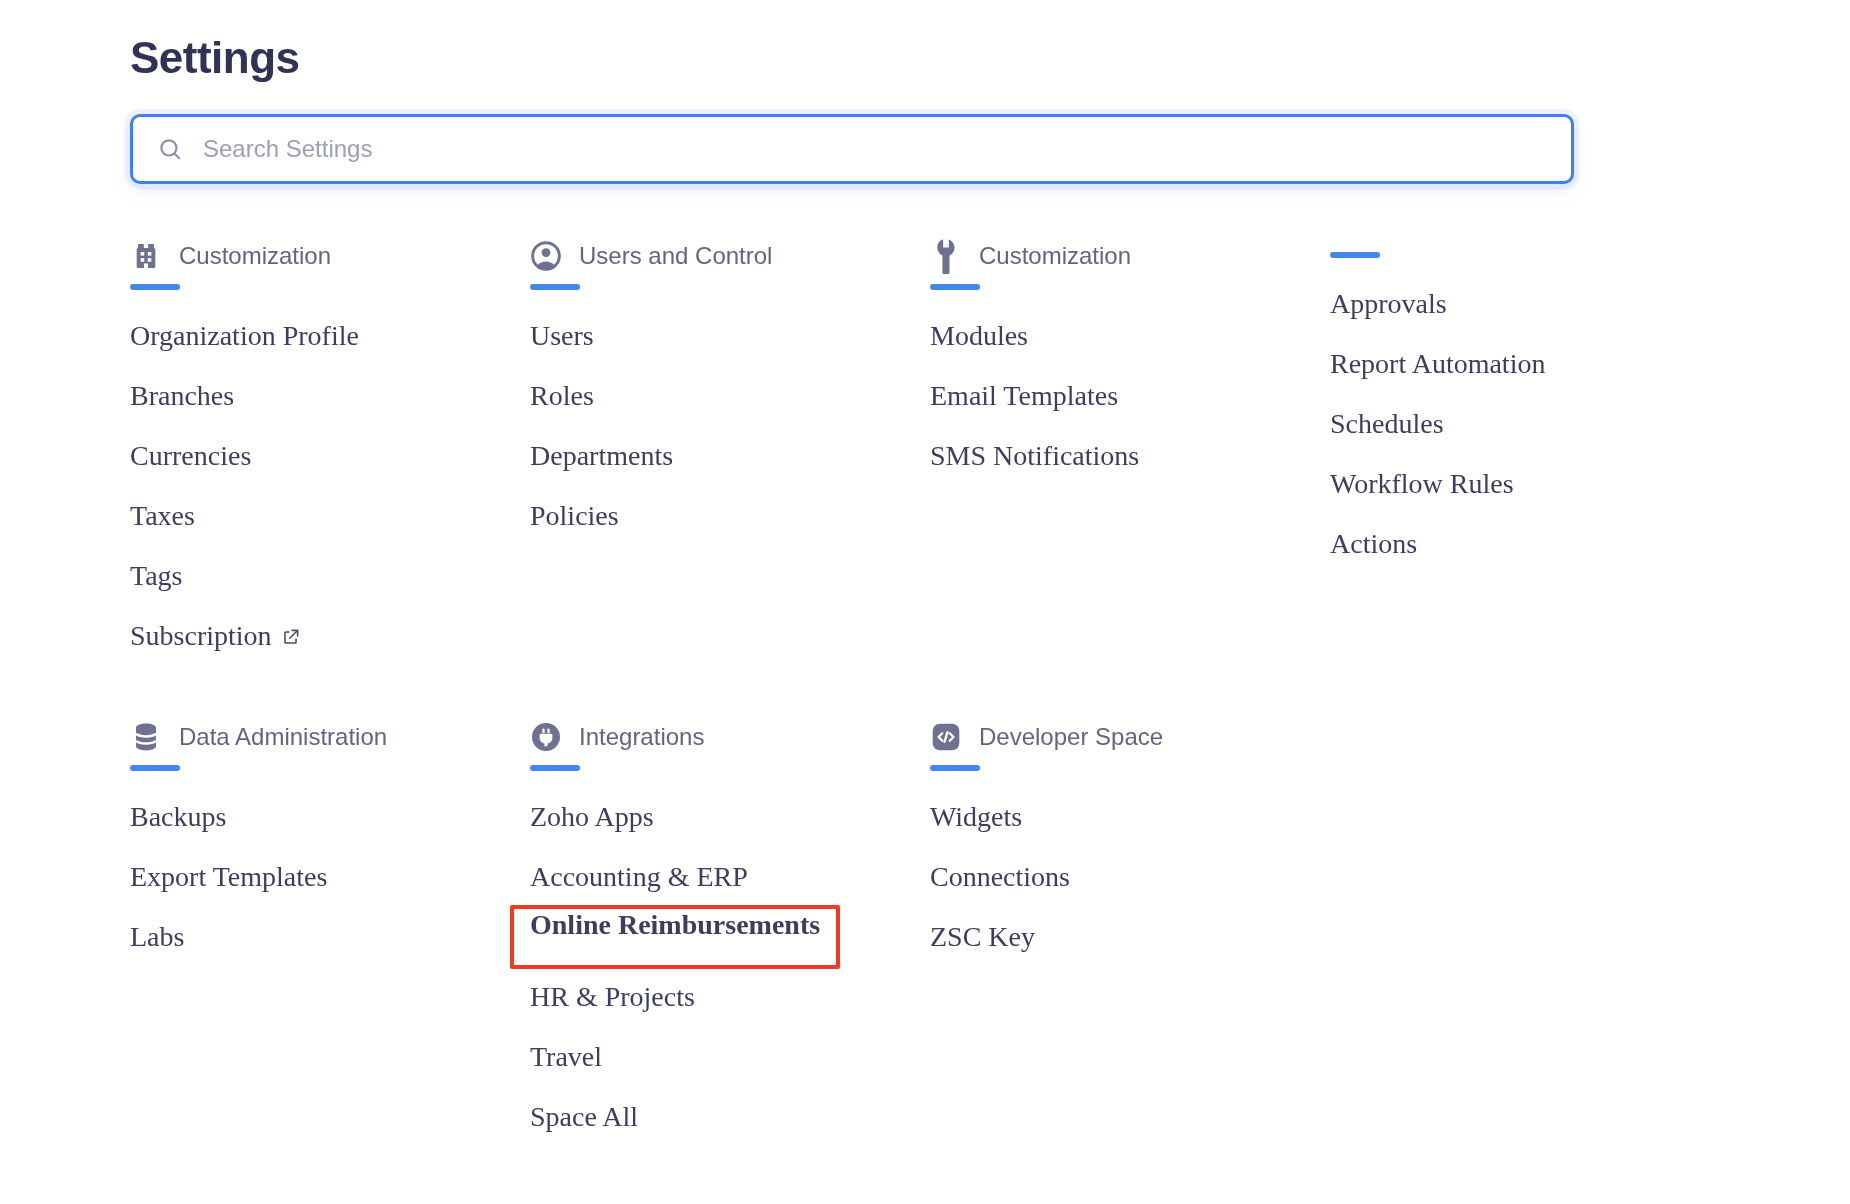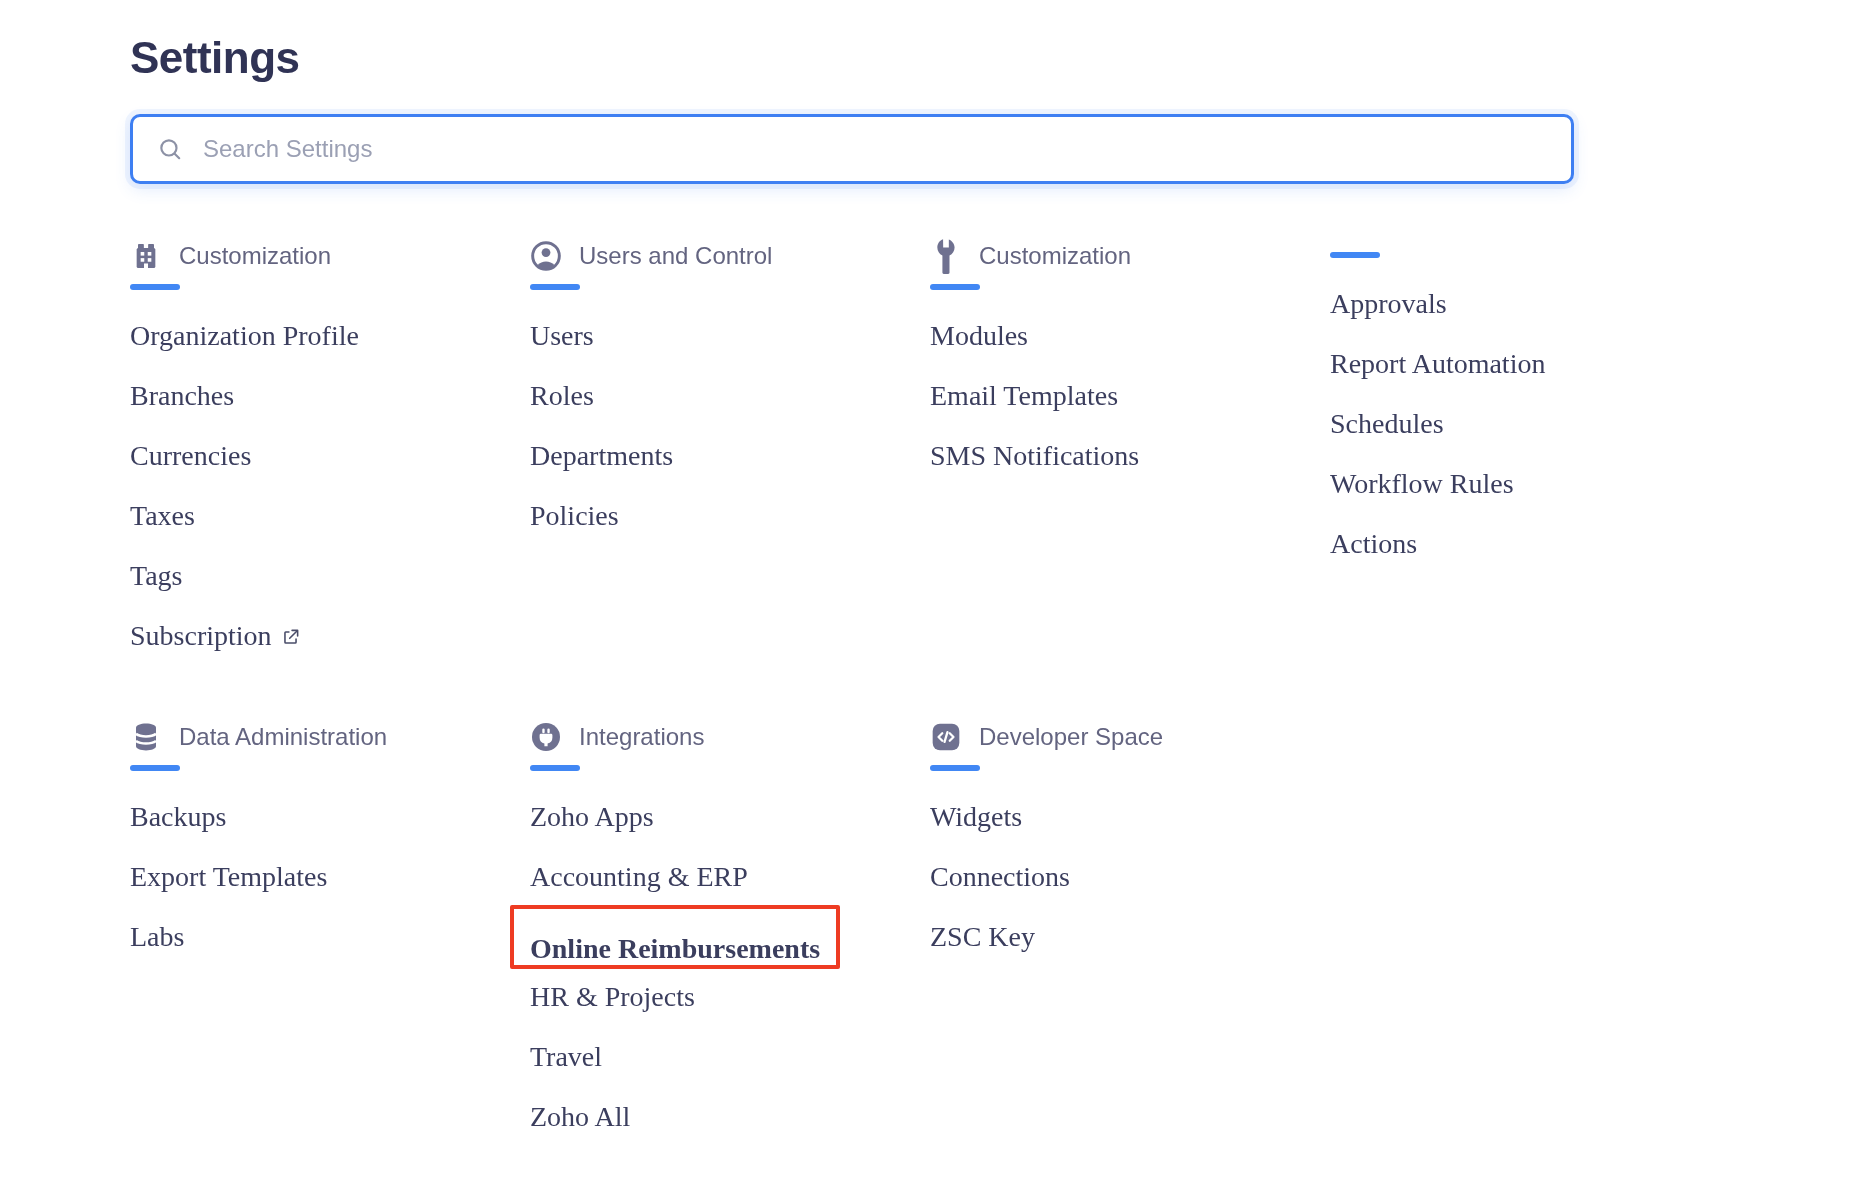--- a/index.html
+++ b/index.html
@@ -33,21 +33,21 @@
   .sec-header{display:flex;align-items:center;gap:17px;}
   .sec-icon{width:32px;height:32px;display:inline-flex;}
   .sec-icon svg{width:32px;height:32px;overflow:visible;}
   .sec-label{font-size:24px;font-weight:500;color:#636480;}
   .sec-underline{width:50px;height:6px;border-radius:3px;background:#4187f4;margin-top:12px;}
   ul.items{list-style:none;margin:16px 0 0 0;padding:0;}
   ul.items li{height:60px;display:flex;align-items:center;font-size:28px;color:#3b3e5e;font-family:Liberation Serif, serif;}
   ul.items li .item-link{color:inherit;cursor:pointer;display:inline-flex;align-items:center;gap:9px;}
   .ext-icon{display:inline-flex;margin-top:2px;}
   .highlight-box{
-    box-sizing:border-box;height:64px;display:inline-flex;align-items:flex-end;
+    box-sizing:border-box;height:64px;display:inline-flex;align-items:flex-start;
     border:4px solid #ee3b22;border-radius:2px;padding:0 16px;margin-left:-20px;
   }
   .highlight-box .item-link{color:#3f83f8;font-weight:700;}
 </style>
 </head>
 <body>
 
 <div class="page">
 
   <h1 class="page-title">Settings</h1>
@@ -284,21 +284,21 @@
               <span>HR &amp; Projects</span>
             </span>
           </li>
         <li>
             <span class="item-link">
               <span>Travel</span>
             </span>
           </li>
         <li>
             <span class="item-link">
-              <span>Zoho All</span>
+              <span>Space All</span>
             </span>
           </li>
       </ul>
     </div>
 
     <div class="section row2">
       <div class="sec-header">
         <span class="sec-icon">
           <svg viewBox="0 0 24 24" fill="#6f7190">
             <rect x="2" y="2" width="20" height="20" rx="5.5"></rect>

